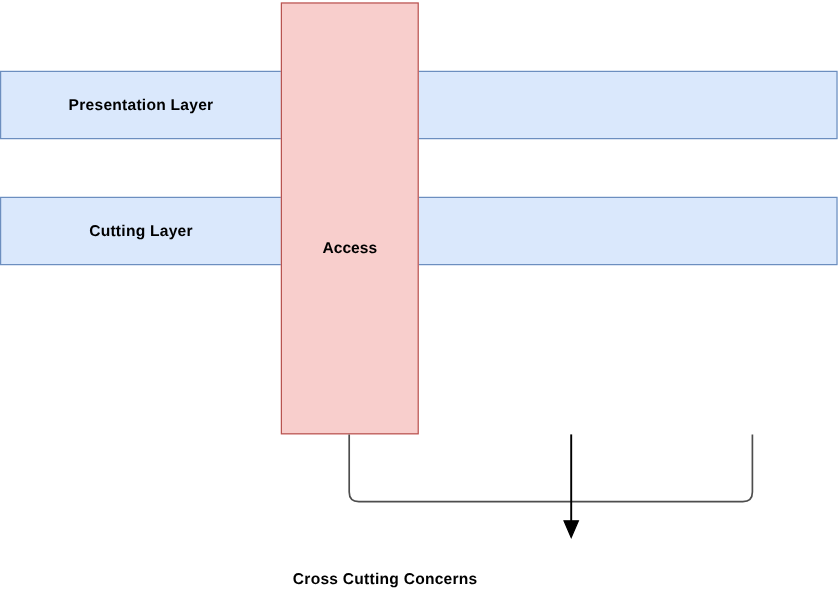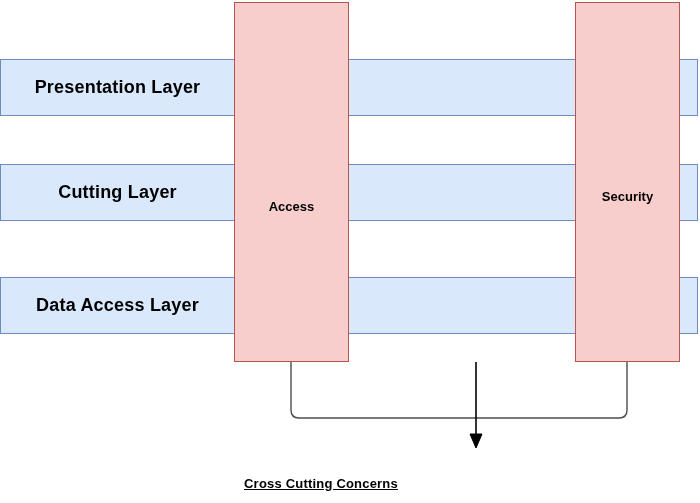--- a/index.html
+++ b/index.html
@@ -27,21 +27,21 @@
   .layer-bar {
     position: absolute;
     box-sizing: border-box;
     background: #dae8fc;
     border: 1px solid #6c8ebf;
     display: flex;
     align-items: center;
     justify-content: center;
   }
   .layer-label {
-    font-size: 18px;
+    font-size: 13px;
     font-weight: bold;
     color: #000000;
     letter-spacing: 0.2px;
     white-space: nowrap;
   }
   #layer-0 { left: 0px;  top: 59px;  width: 698px; height: 57px; }
   #layer-1 { left: 0px;  top: 164px; width: 698px; height: 57px; }
   #layer-2 { left: 0px;  top: 277px; width: 698px; height: 57px; }
 
   
@@ -95,21 +95,20 @@
 
   
   #caption {
     position: absolute;
     left: 0;
     top: 474px;
     width: 580px;
     text-align: center;
     padding-left: 62px;
     box-sizing: border-box;
-    text-decoration: underline;
   }
   #caption .caption-text {
     font-size: 13px;
     font-weight: bold;
     color: #000000;
     letter-spacing: 0.2px;
   }
 </style>
 </head>
 <body>
@@ -121,34 +120,26 @@
       <span class="layer-label">Presentation Layer</span>
     </div>
   </div>
 
   <div class="layer-bar" id="layer-1">
     <div class="layer-label-wrap">
       <span class="layer-label">Cutting Layer</span>
     </div>
   </div>
 
-  <div class="layer-bar" id="layer-2">
-    <div class="layer-label-wrap">
-      <span class="layer-label">Data Access Layer</span>
-    </div>
-  </div>
 
   <div class="concern-col" id="concern-0">
     <span class="concern-label">Access</span>
   </div>
 
 
-  <div class="concern-col" id="concern-2">
-    <span class="concern-label">Security</span>
-  </div>
 
   <svg id="connectors" viewBox="0 0 700 503">
 
     <path d="M291,362 L291,410 Q291,418 299,418 L476,418" fill="none" stroke="#4d4d4d" stroke-width="1.4"></path>
 
     <path d="M627,362 L627,410 Q627,418 619,418 L476,418" fill="none" stroke="#4d4d4d" stroke-width="1.4"></path>
 
     <line x1="476" y1="362" x2="476" y2="440" stroke="#000000" stroke-width="1.6"></line>
 
     <polygon points="476,448 470,434 482,434" fill="#000000" stroke="#000000" stroke-width="1"></polygon>

